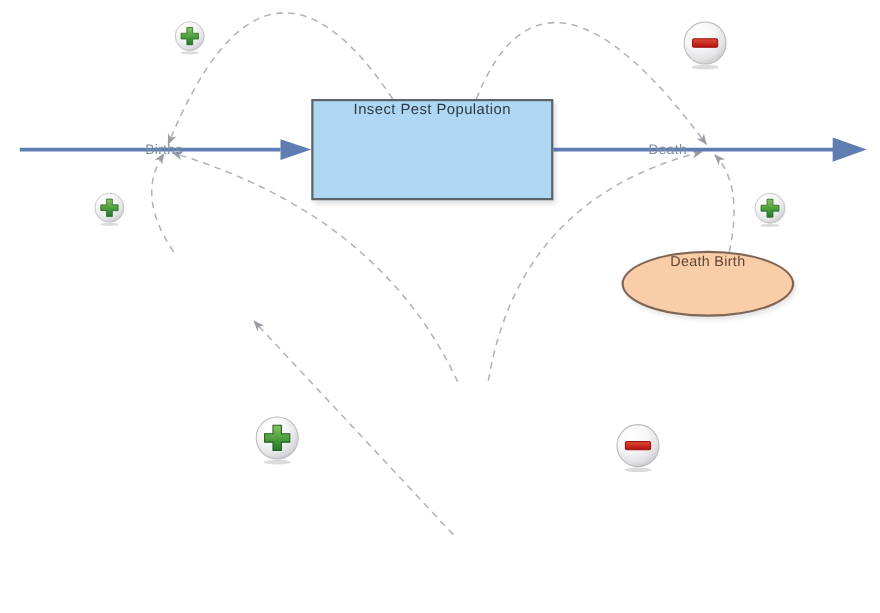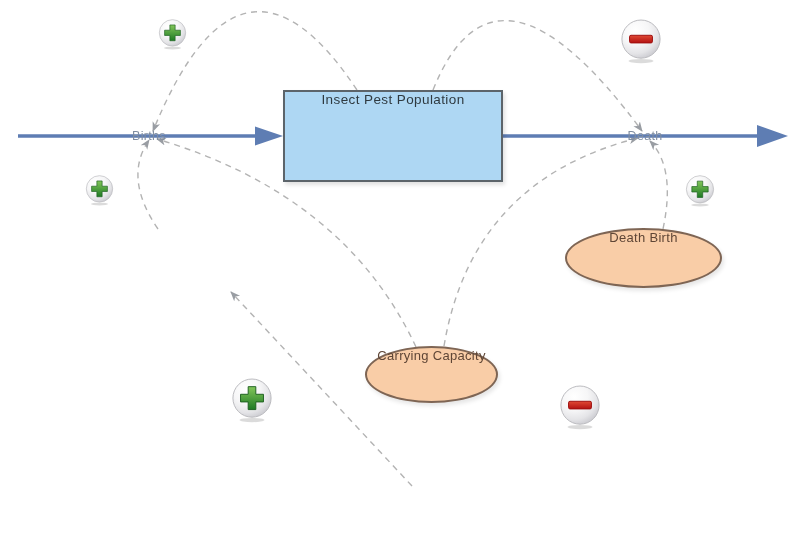--- a/index.html
+++ b/index.html
@@ -67,31 +67,28 @@
 
     <g>
       <line x1="18" y1="136" x2="255" y2="136" stroke="#5e7db3" stroke-width="3.5"></line>
       <polygon points="283,136 255,126.5 255,145.5" fill="#5e7db3"></polygon>
       <line x1="503" y1="136" x2="759" y2="136" stroke="#5e7db3" stroke-width="3.5"></line>
       <polygon points="788,136 757,125 757,147" fill="#5e7db3"></polygon>
     </g>
   </svg>
 
   <span class="flow-label" style="left:149px;top:136px;">Births</span>
-  <span class="flow-label" style="left:645px;top:136px;">Death</span>
+  <span class="flow-label" style="left:607px;top:136px;">Death</span>
 
   <div class="node stock" style="left:283px;top:90px;width:220px;height:92px;">
     <span>Insect Pest Population</span>
   </div>
 
   <div class="node aux" style="left:565px;top:228px;width:157px;height:60px;">
     <span>Death Birth</span>
-  </div>
-  <div class="node aux" style="left:365px;top:346px;width:133px;height:57px;">
-    <span>Carrying Capacity</span>
   </div>
 
   <div class="icon" style="left:158px;top:19px;">
     <svg width="29" height="31" viewBox="0 0 44 47">
       <ellipse cx="22" cy="44" rx="13" ry="2.2" fill="rgba(0,0,0,0.14)"></ellipse>
       <circle cx="22" cy="21" r="20" fill="url(#sphereGrad)" stroke="#b9b9bd" stroke-width="1"></circle>
       <path d="M18 9 h8 v8 h8 v8 h-8 v8 h-8 v-8 h-8 v-8 h8 z" fill="url(#plusGrad)" stroke="#1c6020" stroke-width="1"></path>
     </svg>
   </div>
 

